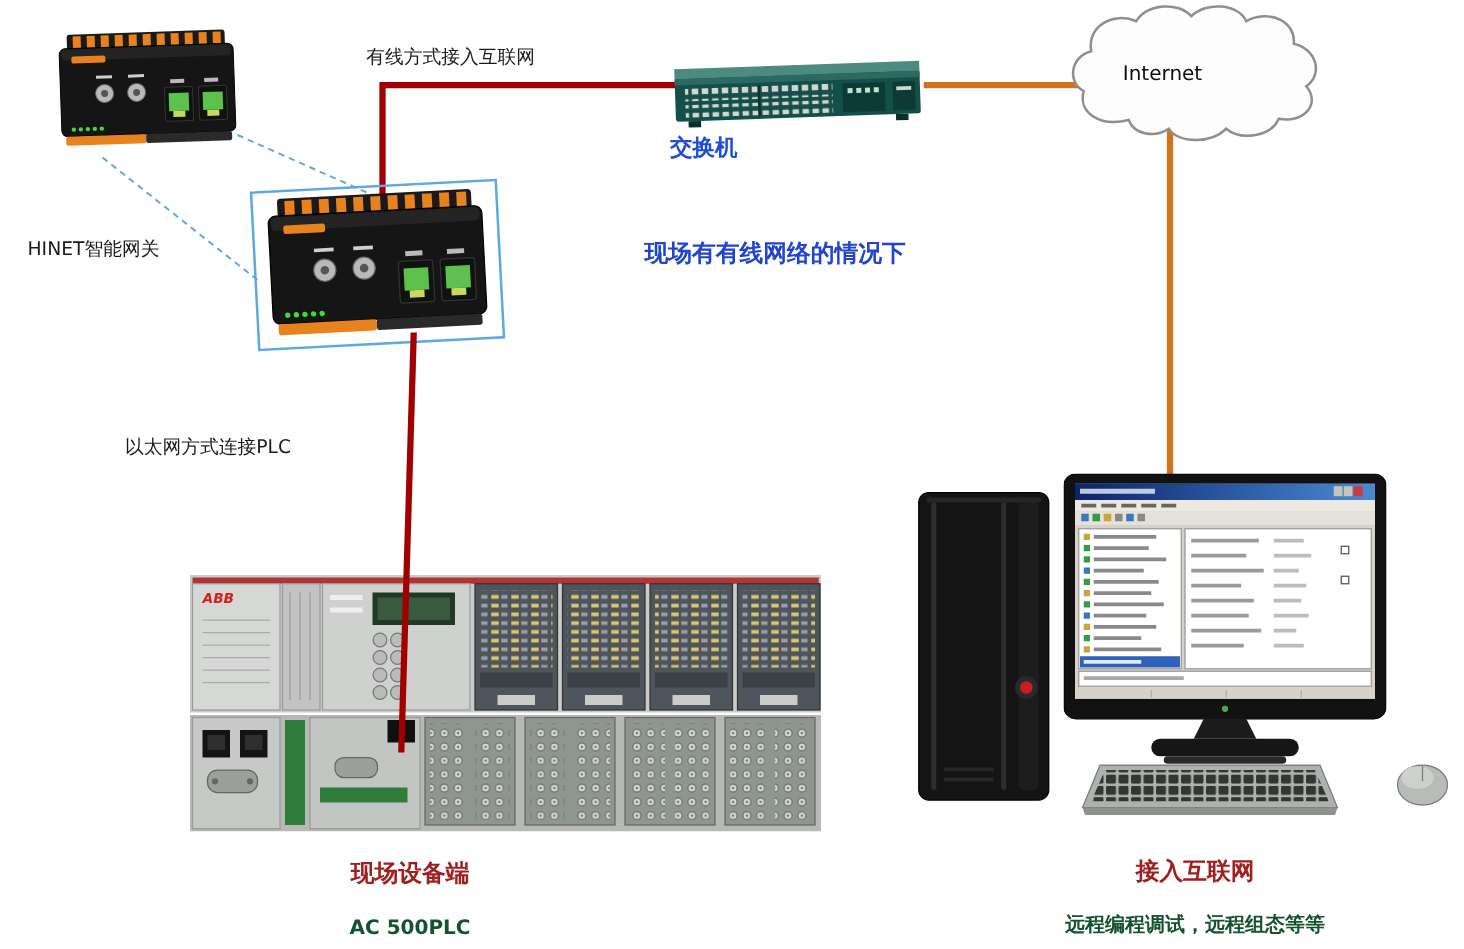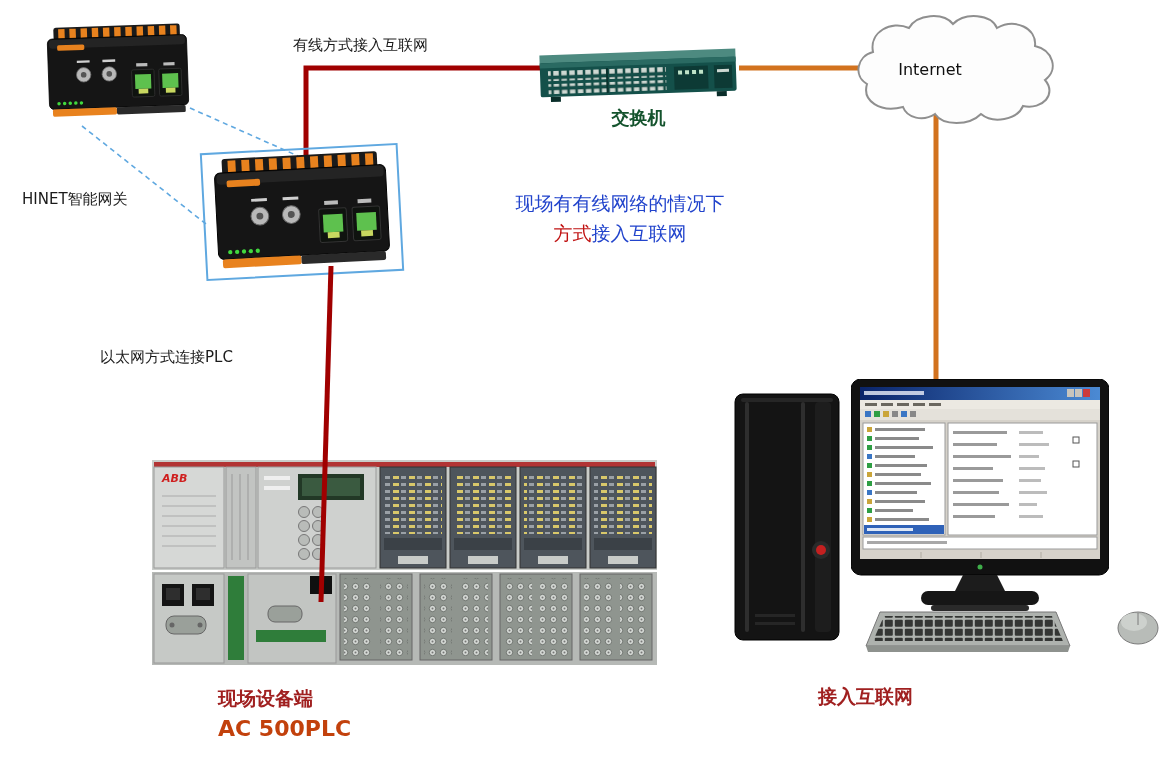--- a/index.html
+++ b/index.html
@@ -9,37 +9,37 @@
   .dev{position:absolute;line-height:0}
   .label{position:absolute;font-size:15px;color:#1a1a1a;white-space:nowrap}
   .gw1{left:42px;top:24px;transform:rotate(-2deg)}
   .gw2box{position:absolute;left:203px;top:148px;width:194px;height:124px;
           border:2px solid var(--callout_blue,#5fa8e0);transform:rotate(-3deg);
           display:flex;align-items:center;justify-content:center;line-height:0}
   .gw-label{left:22px;top:190px}
   .wired-label{left:293px;top:36px}
   .plc-link-label{left:100px;top:348px}
   .switch-dev{left:536px;top:42px}
-  .switch-label{position:absolute;left:536px;top:106px;width:205px;text-align:center;
-                font-weight:bold;font-size:18px;color:#14532d}
-  .cloud-dev{left:850px;top:11px}
+  .switch-label{position:absolute;left:536px;top:106px;width:205px;
+                font-weight:bold;font-size:18px;color:#1d4ed8}
+  .cloud-dev{left:850px;top:0}
   .note{position:absolute;left:440px;top:188px;width:360px;text-align:center;
-        font-weight:normal;font-size:19px;line-height:30px}
+        font-weight:bold;font-size:19px;line-height:30px}
   .note .blue{color:var(--note_blue,#2244cc)}
   .note .red{color:var(--note_red,#cc1111)}
   .plc-dev{left:152px;top:460px}
   .tower-dev{left:733px;top:392px}
   .monitor-dev{left:851px;top:379px}
   .keyboard-dev{left:864px;top:610px}
   .mouse-dev{left:1112px;top:604px}
-  .caption{position:absolute;font-weight:bold}
+  .caption{position:absolute;text-align:center;font-weight:bold}
   .field-cap{left:218px;top:686px;width:220px}
   .remote-cap{left:818px;top:684px;width:276px}
   .cap-title{color:var(--caption_red,#a02020);font-size:19px}
-  .cap-sub{color:#c2410c;font-size:22px;margin-top:4px}
+  .cap-sub{color:#14532d;font-size:16px;margin-top:20px}
 </style>
 </head>
 <body>
 
 <div class="canvas">
 
   <svg width="0" height="0" style="position:absolute" aria-hidden="true">
     <defs>
       <g id="gw">
         <rect x="16" y="2" width="158" height="16" rx="3" fill="#1a1a1a"></rect>
@@ -159,21 +159,20 @@
 
   <div class="dev cloud-dev">
     <svg width="215" height="122" viewBox="0 0 215 122">
       <path d="M53 96 C30 102 12 90 17 73 C3 65 7 45 23 41 C19 21 41 9 59 17 C67 3 93 1 103 13 C115 1 141 3 147 17 C165 7 187 17 185 35 C203 39 209 59 195 69 C207 83 193 99 173 95 C167 109 143 113 131 103 C119 115 93 115 85 103 C73 111 57 107 53 96 Z" fill="#fdfdfd" stroke="#8f8f8f" stroke-width="2"></path>
       <text x="80" y="64" font-size="16" fill="#101010" text-anchor="middle">Internet</text>
     </svg>
   </div>
 
   <div class="note">
     <div><span class="blue">现场有有线网络的情况下</span></div>
-    <div><span class="red">方式</span><span class="blue">接入互联网</span></div>
   </div>
 
   <div class="dev plc-dev">
     <svg width="505" height="207" viewBox="0 0 505 207">
       <rect x="0" y="0" width="505" height="110" fill="#c9ccc9"></rect>
       <rect x="2" y="2" width="501" height="5" fill="#b23434"></rect>
       <g>
         <rect x="2" y="7" width="70" height="101" fill="#d6d8d6" stroke="#9a9a9a"></rect>
         <text x="10" y="22" font-size="11" font-weight="bold" font-style="italic" fill="#cf1f1f">ABB</text>
         <g stroke="#aaa" stroke-width="1">
@@ -381,19 +380,20 @@
       <line x1="26" y1="9" x2="26" y2="21" stroke="#7a7a7a"></line>
     </svg>
   </div>
 
   <div class="caption field-cap">
     <div class="cap-title">现场设备端</div>
     <div class="cap-sub">AC 500PLC</div>
   </div>
   <div class="caption remote-cap">
     <div class="cap-title">接入互联网</div>
+    <div class="cap-sub">远程编程调试，远程组态等等</div>
   </div>
 
   <svg class="layer" width="1171" height="759">
     <line x1="331" y1="266" x2="321" y2="602" style="stroke:var(--line_red,#a00000)" stroke-width="5"></line>
   </svg>
 
 </div>
 
 </body></html>

